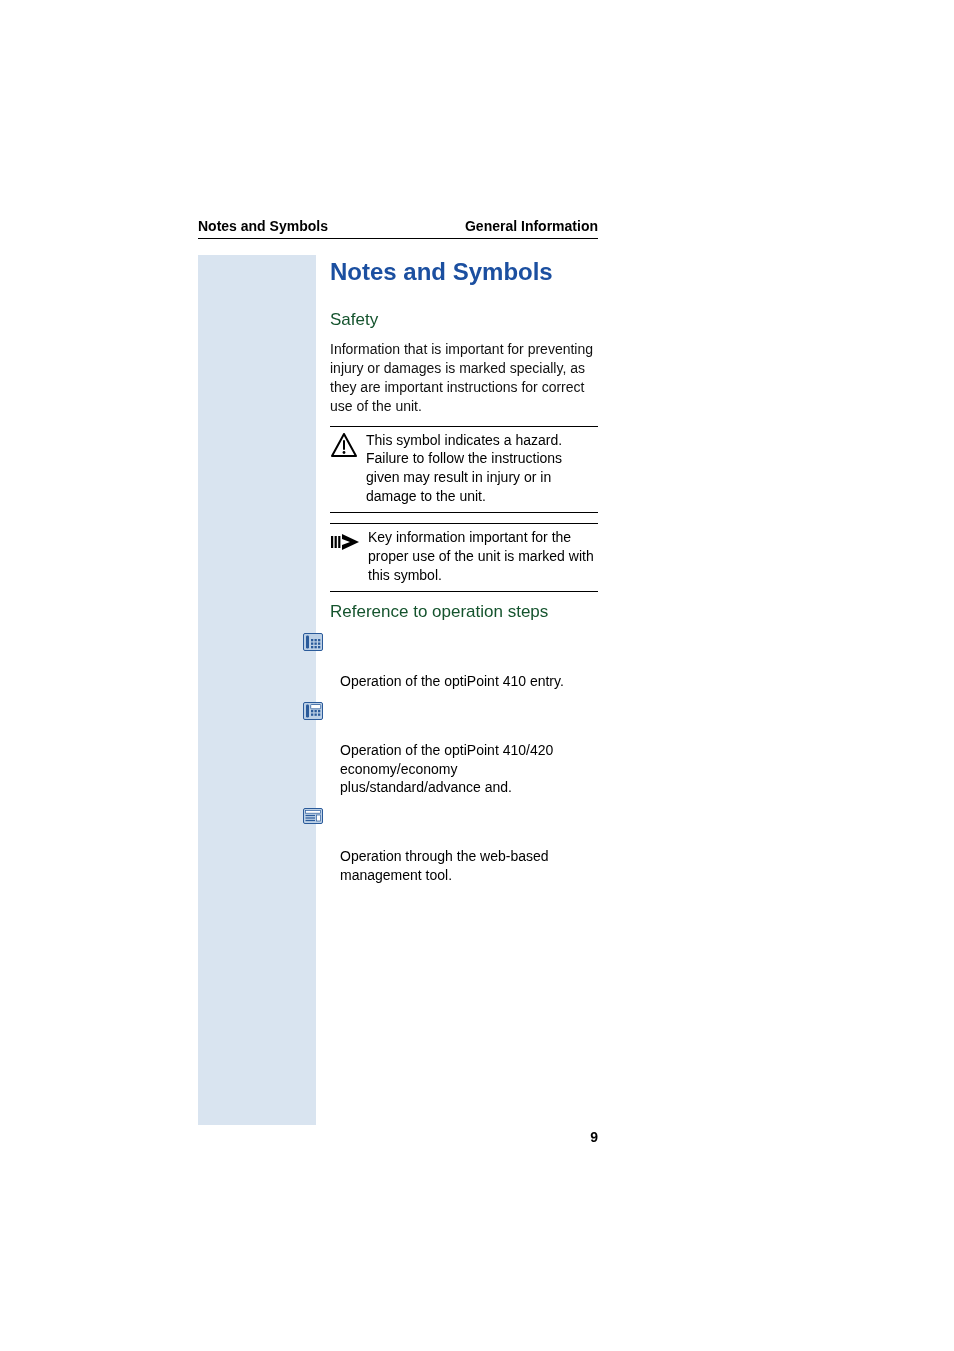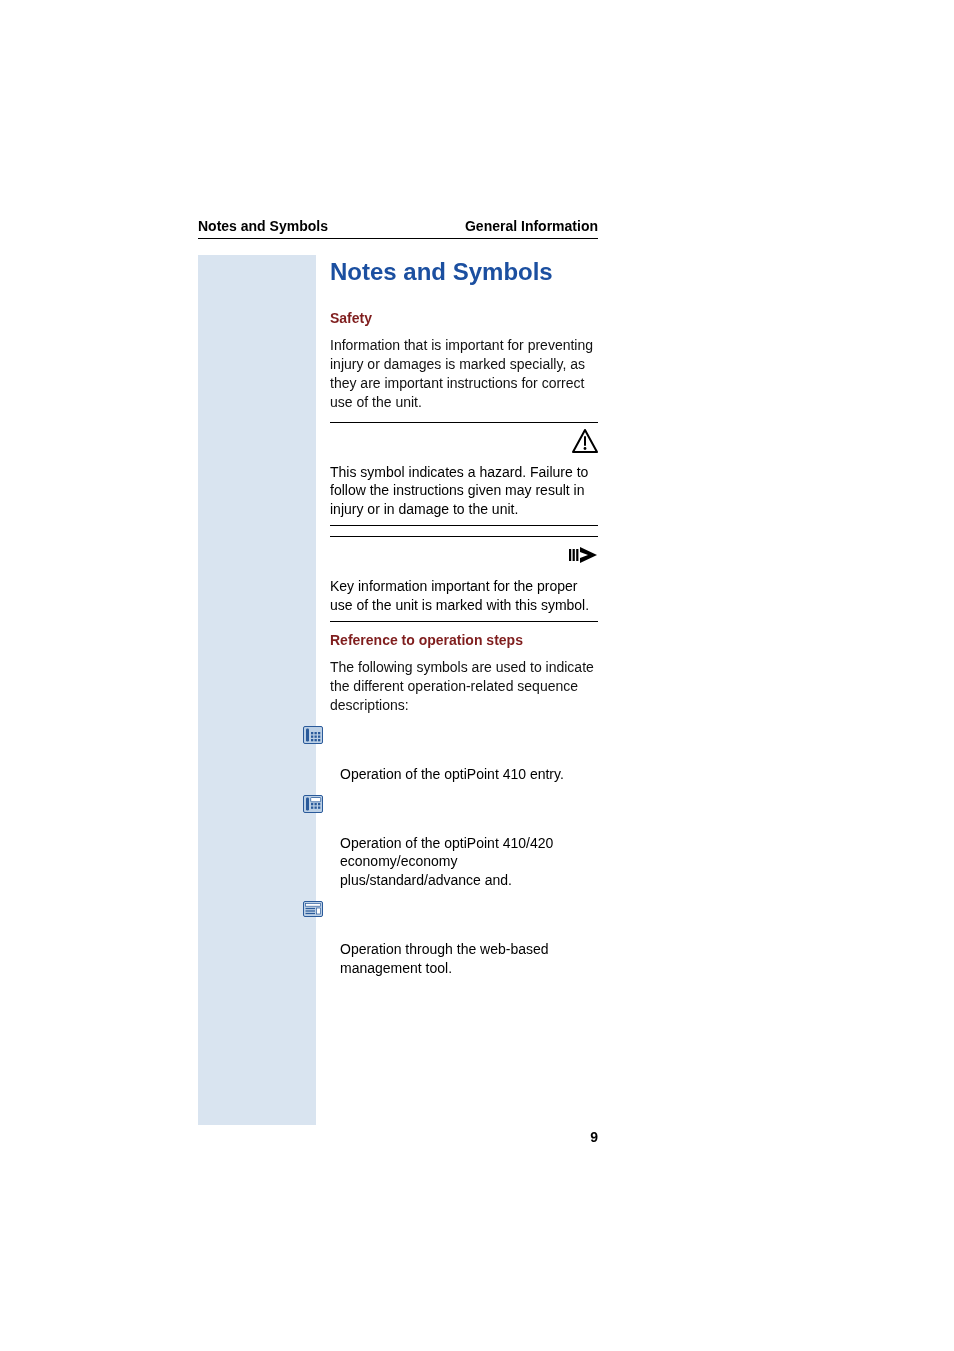--- a/index.html
+++ b/index.html
@@ -52,42 +52,41 @@
     color: #000;
   }
   .page-title {
     font-size: 24px;
     font-weight: bold;
     color: #1b4fa0;
     margin: 0 0 24px 0;
     font-family: Arial, Helvetica, sans-serif;
   }
   .section-title {
-    font-size: 14px;
-    font-weight: bold;
-    color: #7f1d1d;
+    font-size: 17px;
+    font-weight: normal;
+    color: #14532d;
     margin: 0 0 10px 0;
   }
   .para {
     font-size: 14px;
     line-height: 1.35;
     margin: 9px 0 10px 0;
     color: #111;
   }
   .callout-box {
     border-top: 1px solid #000;
     border-bottom: 1px solid #000;
     padding: 4px 0 6px 0;
     margin: 0 0 10px 0;
   }
   .callout-row {
     display: flex;
-    align-items: flex-end;
+    align-items: flex-start;
     gap: 8px;
-    flex-direction: column;
   }
   .callout-icon {
     flex: 0 0 28px;
     height: 28px;
     display: flex;
     align-items: center;
     justify-content: center;
   }
   .callout-text {
     flex: 1 1 auto;
@@ -162,21 +161,20 @@
             <rect x="4.6" y="3" width="2.2" height="12" fill="#000"></rect>
             <rect x="8.2" y="3" width="2.2" height="12" fill="#000"></rect>
             <polygon points="12,1 29,9 12,17 12,12 20,9 12,6" fill="#000"></polygon>
           </svg>
         </span>
         <span class="callout-text">Key information important for the proper use of the unit is marked with this symbol.</span>
       </div>
     </div>
 
     <h2 class="section-title" style="margin-top:6px;">Reference to operation steps</h2>
-    <p class="para">The following symbols are used to indicate the different operation-related sequence descriptions:</p>
 
     <div class="opref-list">
 
       <div class="opref-row">
         <span class="opref-icon-holder">
           <span>
             <svg width="20" height="18" viewBox="0 0 20 18">
               <rect x="0.5" y="0.5" width="19" height="17" rx="1.5" fill="#bcd0e6" stroke="#2a5a9a"></rect>
               <rect x="3" y="2.5" width="3" height="13" rx="1.2" fill="#2a5a9a"></rect>
               <rect x="8" y="6" width="2.3" height="2.3" fill="#2a5a9a"></rect>

